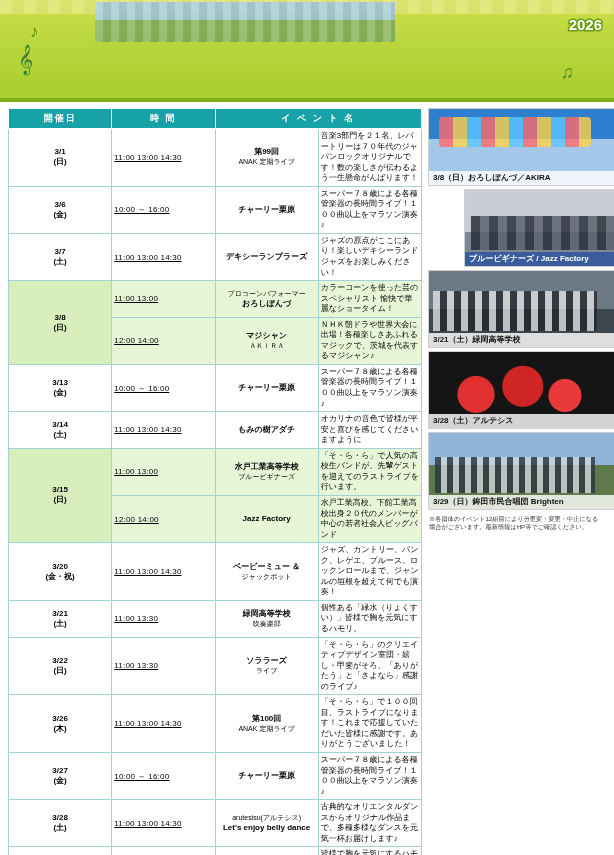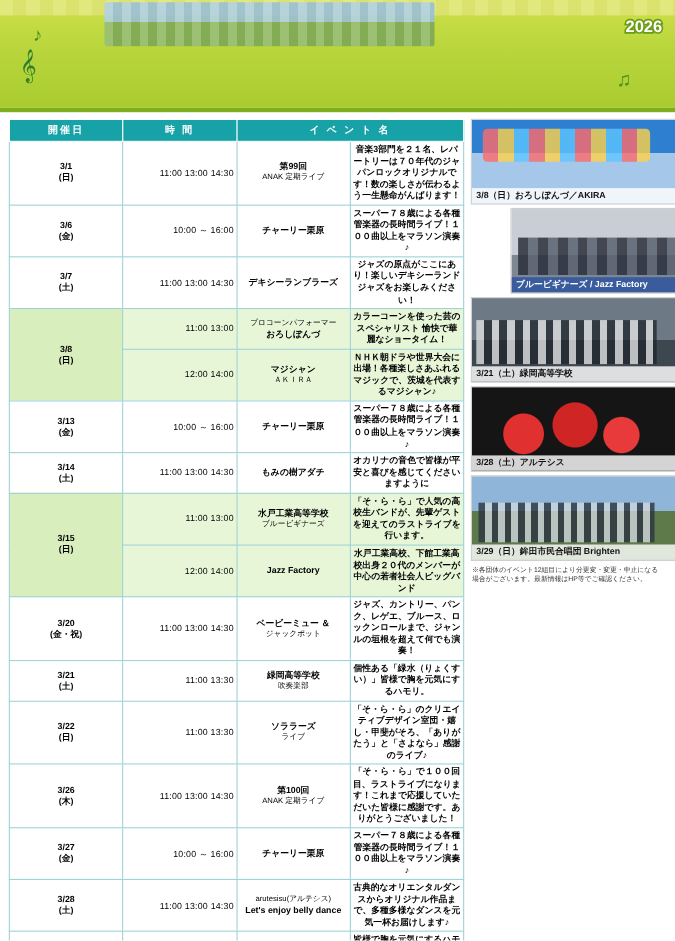--- a/index.html
+++ b/index.html
@@ -78,23 +78,23 @@
   table.sched{ border-collapse:collapse; width:414px; table-layout:fixed; }
   table.sched th{
     background:#17a2a8; color:#fff; font-size:9px; font-weight:bold;
     border:1px solid #ffffff; padding:3px 0; letter-spacing:2px;
   }
   table.sched td{
     border:1px solid #9fd3d6; font-size:8px; padding:2px 2px; vertical-align:middle;
     background:#ffffff;
   }
   .c-date{ width:42px; text-align:center; font-weight:bold; font-size:8.5px; line-height:1.25; }
-  .c-time{ width:76px; text-align:right; font-size:8.5px; letter-spacing:.2px;}
+  .c-time{ width:76px; text-align:left; font-size:8.5px; letter-spacing:.2px;text-decoration:underline;}
   .c-name{ width:126px; text-align:center; font-weight:bold; font-size:10px; line-height:1.25;}
-  .c-desc{ width:auto; font-size:7.2px; line-height:1.32; text-align:center; padding:2px 3px;font-weight:bold;}
+  .c-desc{ width:auto; font-size:7.2px; line-height:1.32; text-align:left; padding:2px 3px;}
   .c-name .sub{ display:block; font-size:7px; font-weight:normal; margin-top:1px;}
   tr.hl .c-date, tr.hl .c-time, tr.hl .c-name, tr.hl .c-desc{ background:#e8f6d8; }
   td.datehl{ background:#d8eebd !important; }
 
   
   .photos{ width:172px; display:flex; flex-direction:column; gap:3px; }
   .pcard{ position:relative; width:200px; height:78px; border:1px solid #cfcfcf; overflow:hidden; background:#ddd;}
   .pcap{
     position:absolute; left:0; bottom:0; width:100%;
     background:rgba(255,255,255,.82); color:#111; font-size:8px; font-weight:bold;

